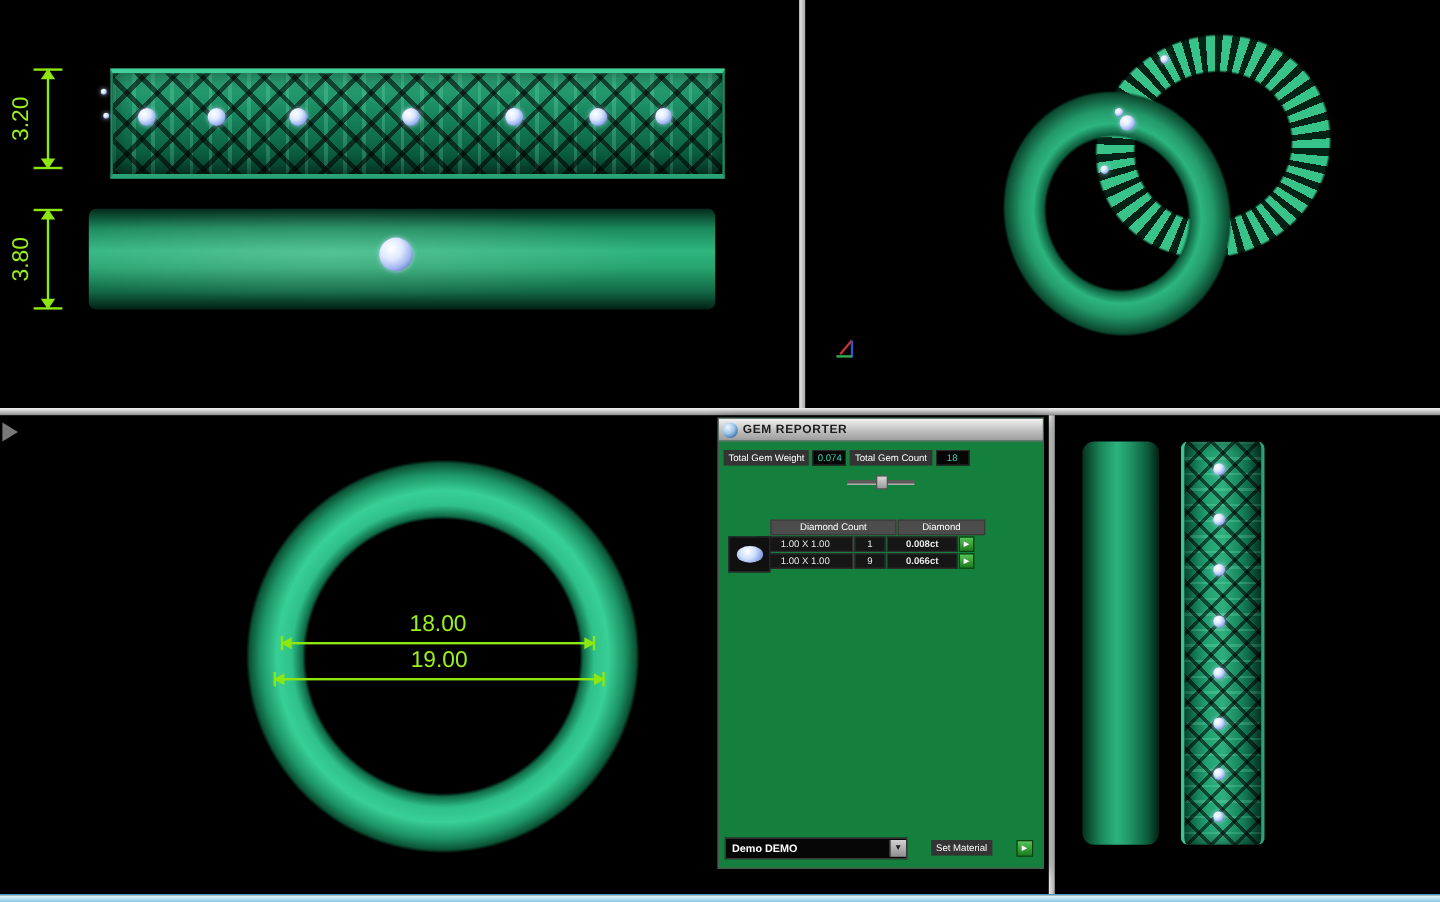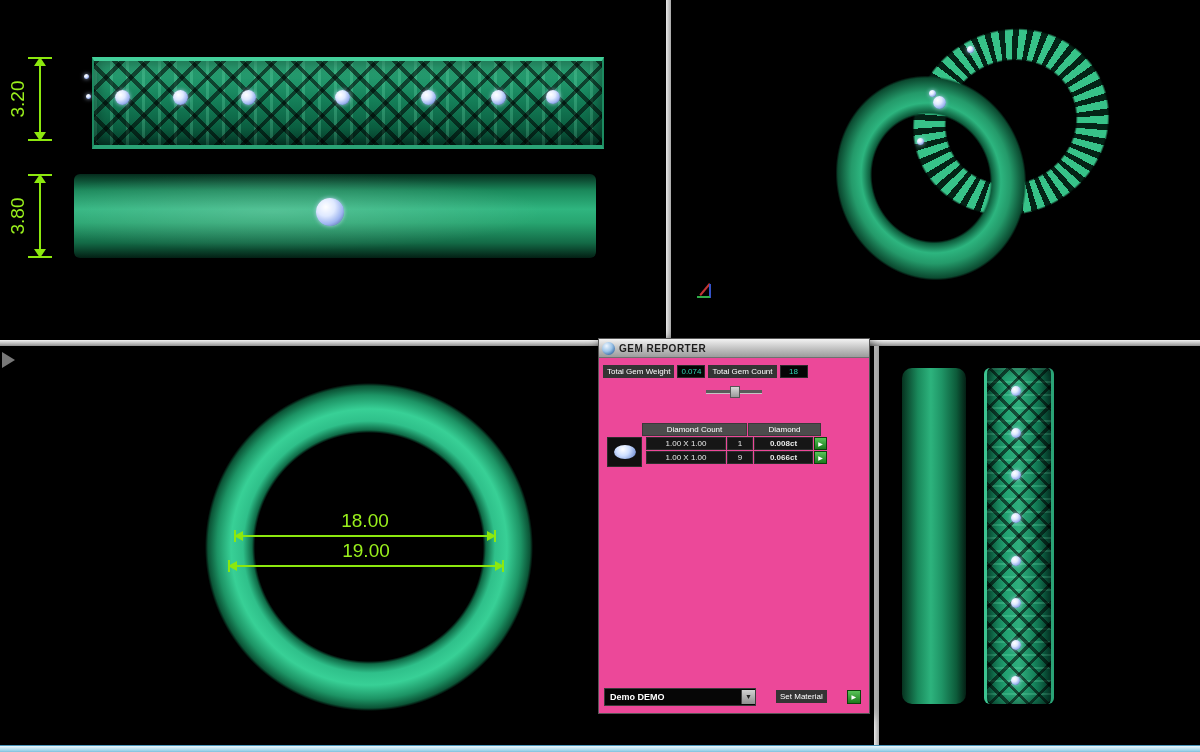--- a/index.html
+++ b/index.html
@@ -85,21 +85,21 @@
   
   .ax{position:absolute;}
   #axis-persp{left:24px;top:280px;width:24px;height:24px;}
   #axis-persp .x{left:9px;top:2px;width:2px;height:15px;background:#c23434;transform:rotate(40deg);}
   #axis-persp .z{left:14px;top:4px;width:2px;height:14px;background:#3452c8;}
   #axis-persp .y{left:2px;top:16px;width:13px;height:2px;background:#2fae48;}
   #axis-top-arrow{position:absolute;left:2px;top:6px;width:0;height:0;
     border-top:8px solid transparent;border-bottom:8px solid transparent;border-left:13px solid #8d8d8d;opacity:.85;}
 
   
-  #panel{position:absolute;left:598px;top:338px;width:270px;height:374px;background:#ec4899;
+  #panel{position:absolute;left:598px;top:348px;width:270px;height:374px;background:#15803d;
     border:1px solid #555;box-shadow:2px 3px 10px rgba(0,0,0,.75);z-index:10;}
   #panel-title{height:18px;display:flex;align-items:center;padding:0 3px;border-bottom:1px solid #6f6f6f;
     background:linear-gradient(180deg,#f2f2f2,#bcbcbc 60%,#9c9c9c);}
   .panel-title-icon{width:13px;height:13px;border-radius:50%;margin-right:4px;flex:none;
     background:radial-gradient(circle at 35% 30%,#eef6ff,#9cc4e8 45%,#3a6ea8 80%,#1c3c66);}
   #panel-title .ttl{font-size:10px;font-weight:bold;color:#1c1c1c;letter-spacing:.5px;}
 
   .chip{background:#343434;color:#fff;font-size:8px;padding:2px 4px;white-space:nowrap;}
   .valbox{background:#050505;border:1px solid #2a2a2a;color:#2fd4b4;font-size:8px;
     text-align:center;padding:1px 3px;min-width:20px;}
@@ -116,21 +116,21 @@
 
   #gem-table{position:absolute;left:8px;top:84px;width:254px;text-align:center;}
   .thead{display:flex;height:13px;margin-left:35px;gap:1px;}
   .th{background:#4c4c4c;color:#fff;font-size:8px;display:flex;align-items:center;justify-content:center;border:1px solid #3a3a3a;}
   .th.count{width:103px;}
   .th.gemcol{width:71px;}
   .icon-cell{position:absolute;left:0;top:14px;width:33px;height:28px;background:#101010;border:1px solid #2c2c2c;
     display:flex;align-items:center;justify-content:center;}
   .gem-oval{width:22px;height:14px;border-radius:50%;
     background:radial-gradient(circle at 40% 30%,#fff,#cfe0ff 40%,#8aa4e0 75%,#3c4c86);}
-  .trow{display:flex;margin-left:39px;gap:1px;height:13px;margin-top:1px;align-items:stretch;}
+  .trow{display:flex;margin-left:24px;gap:1px;height:13px;margin-top:1px;align-items:stretch;}
   .td{background:#161616;color:#e8e8e8;font-size:8px;display:flex;align-items:center;justify-content:center;border:1px solid #2e2e2e;}
   .td.size{width:78px;}
   .td.cnt{width:24px;}
   .td.wt{width:57px;font-weight:bold;}
   .trow .greenbtn{width:11px;height:11px;align-self:center;}
 
   #row-material{position:absolute;left:5px;right:5px;bottom:8px;height:17px;display:flex;align-items:center;gap:20px;}
   #material-dd{width:150px;height:16px;background:#060606;border:1px solid #3a3a3a;display:flex;align-items:center;}
   #material-dd .txt{color:#fff;font-weight:bold;font-size:9px;padding-left:5px;flex:1;white-space:nowrap;overflow:hidden;}
   .dd-arrow{width:13px;height:14px;flex:none;background:linear-gradient(180deg,#d2d2d2,#8f8f8f);

